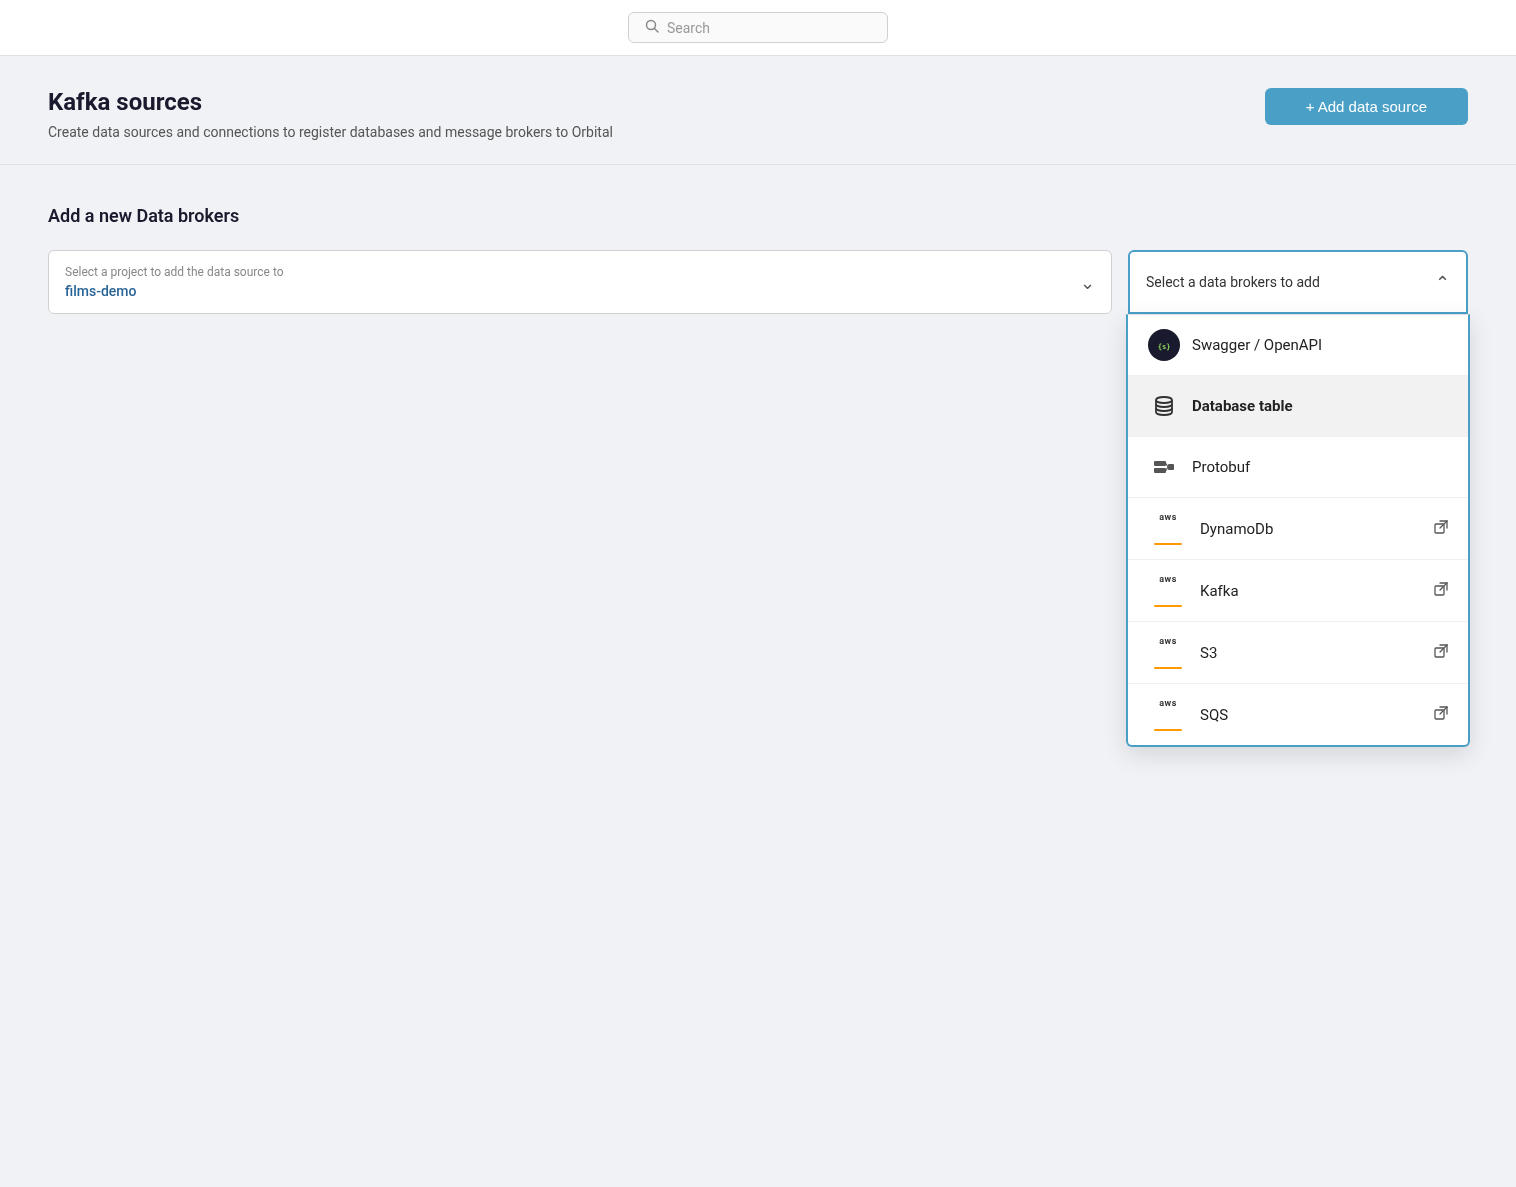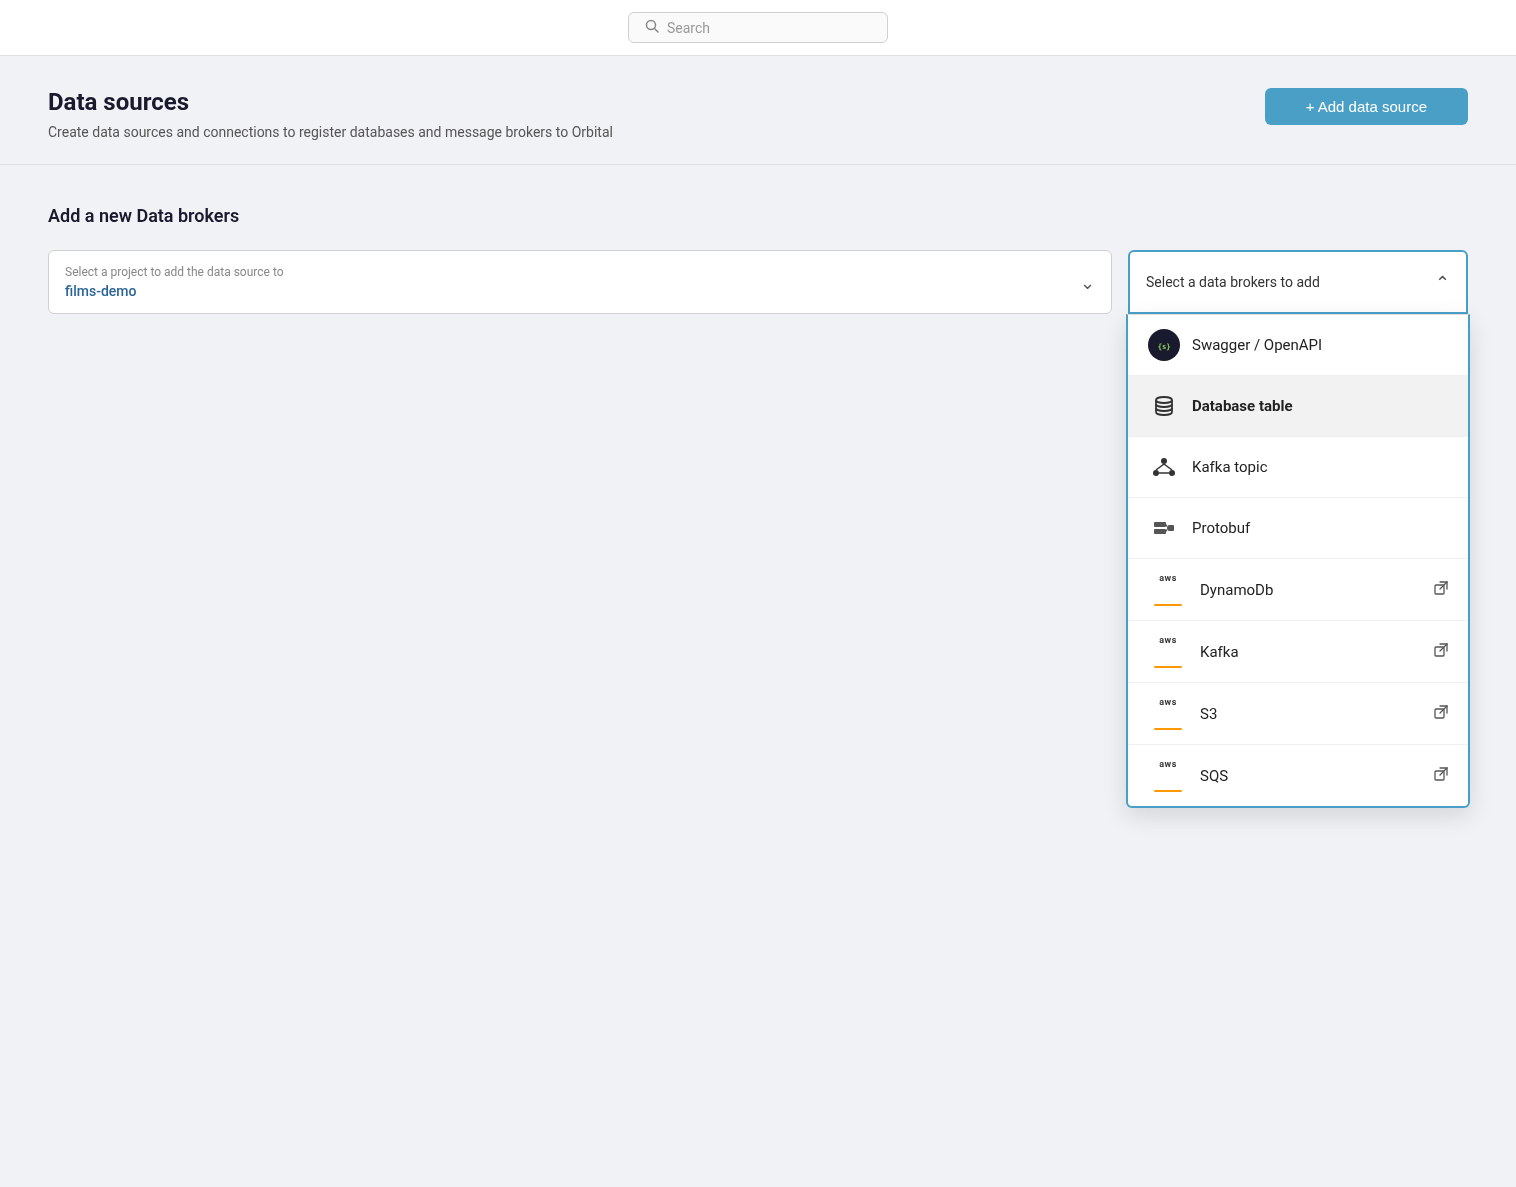--- a/index.html
+++ b/index.html
@@ -308,21 +308,21 @@
         <circle cx="6" cy="6" r="4.5" stroke="#888" stroke-width="1.5"></circle>
         <line x1="9.5" y1="9.5" x2="13" y2="13" stroke="#888" stroke-width="1.5" stroke-linecap="round"></line>
       </svg>
     </span>
     <span>Search</span>
   </div>
 </div>
 
 <div class="header-section">
   <div class="header-left">
-    <h1>Data sources</h1>
+    <h1>Kafka sources</h1>
     <p>Create data sources and connections to register databases and message brokers to Orbital</p>
   </div>
   <button class="add-btn">+ Add data source</button>
 </div>
 
 <div class="main-content">
   <h2 class="section-title">Add a new Data brokers</h2>
 
   <div class="form-row">
 
@@ -354,33 +354,20 @@
             <svg width="24" height="24" viewBox="0 0 24 24" fill="none">
               <ellipse cx="12" cy="6" rx="8" ry="3" stroke="#333" stroke-width="1.8"></ellipse>
               <path d="M4 6v4c0 1.66 3.58 3 8 3s8-1.34 8-3V6" stroke="#333" stroke-width="1.8"></path>
               <path d="M4 10v4c0 1.66 3.58 3 8 3s8-1.34 8-3v-4" stroke="#333" stroke-width="1.8"></path>
               <path d="M4 14v4c0 1.66 3.58 3 8 3s8-1.34 8-3v-4" stroke="#333" stroke-width="1.8"></path>
             </svg>
           </div>
           <span class="item-label">Database table</span>
         </div>
 
-        <div class="dropdown-item">
-          <div class="kafka-icon">
-            <svg width="28" height="28" viewBox="0 0 28 28" fill="none">
-              <circle cx="14" cy="8" r="3" fill="#333"></circle>
-              <circle cx="6" cy="20" r="3" fill="#333"></circle>
-              <circle cx="22" cy="20" r="3" fill="#333"></circle>
-              <line x1="14" y1="11" x2="6" y2="17" stroke="#333" stroke-width="1.5"></line>
-              <line x1="14" y1="11" x2="22" y2="17" stroke="#333" stroke-width="1.5"></line>
-              <line x1="9" y1="20" x2="19" y2="20" stroke="#333" stroke-width="1.5"></line>
-            </svg>
-          </div>
-          <span class="item-label">Kafka topic</span>
-        </div>
 
         <div class="dropdown-item">
           <div class="protobuf-icon">
             <svg width="28" height="28" viewBox="0 0 28 28" fill="none">
               <rect x="4" y="8" width="12" height="5" rx="1" fill="#555"></rect>
               <rect x="4" y="15" width="12" height="5" rx="1" fill="#555"></rect>
               <rect x="18" y="11" width="6" height="6" rx="1" fill="#555"></rect>
               <line x1="16" y1="10.5" x2="18" y2="14" stroke="#555" stroke-width="1.2"></line>
               <line x1="16" y1="17.5" x2="18" y2="14" stroke="#555" stroke-width="1.2"></line>
             </svg>

